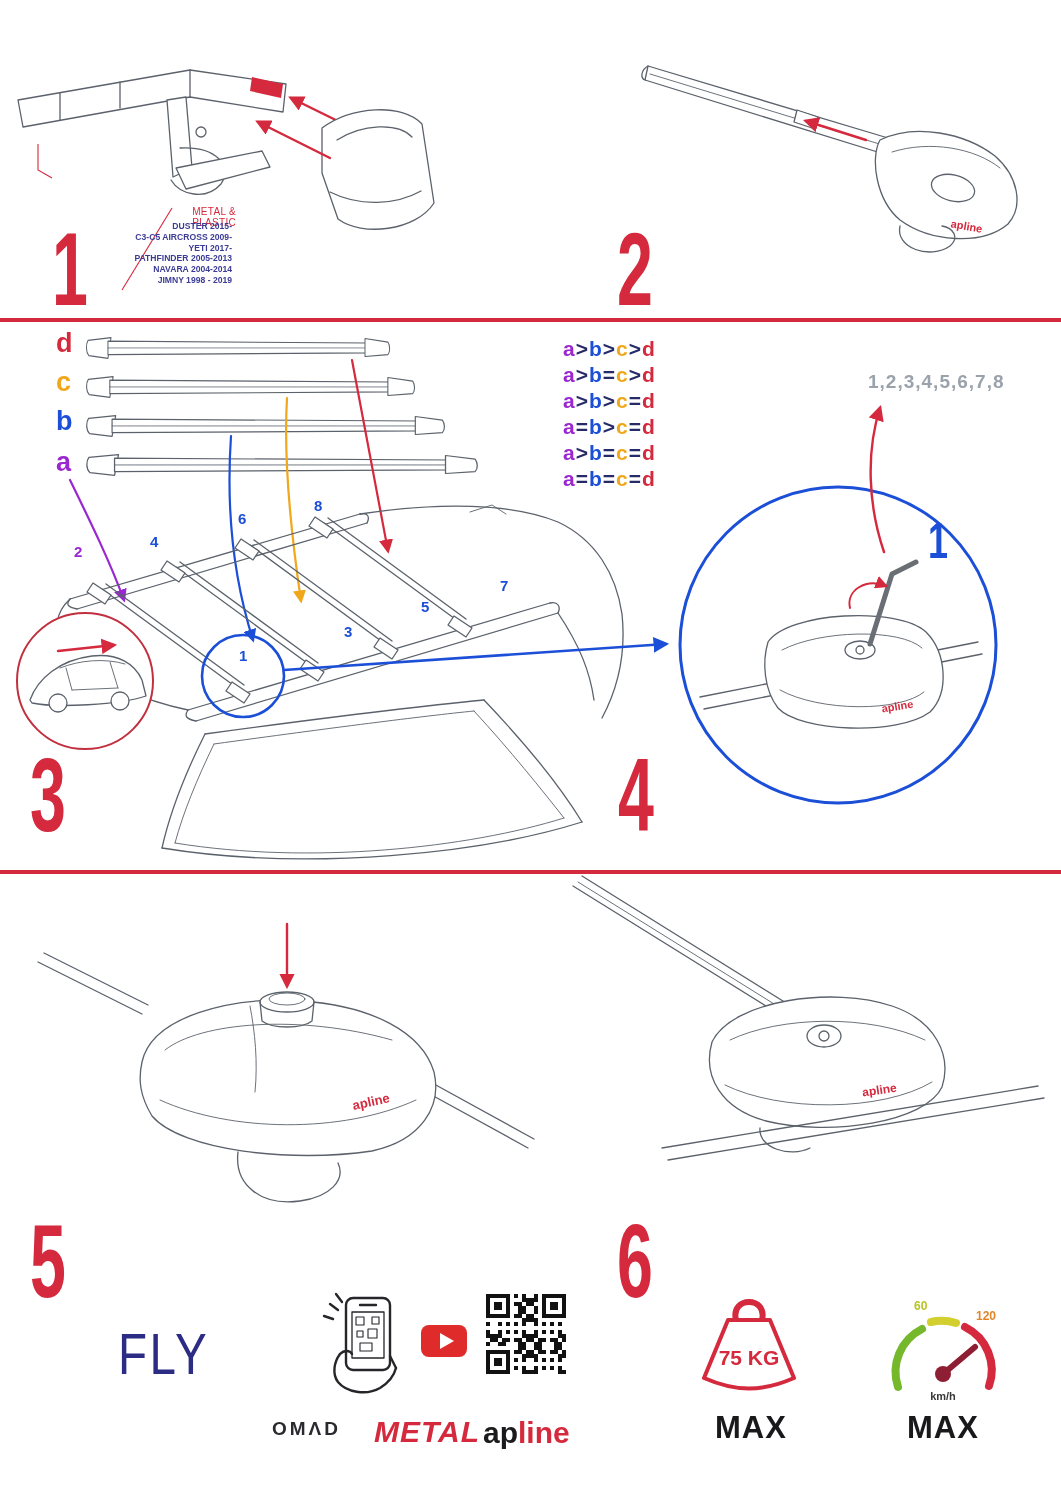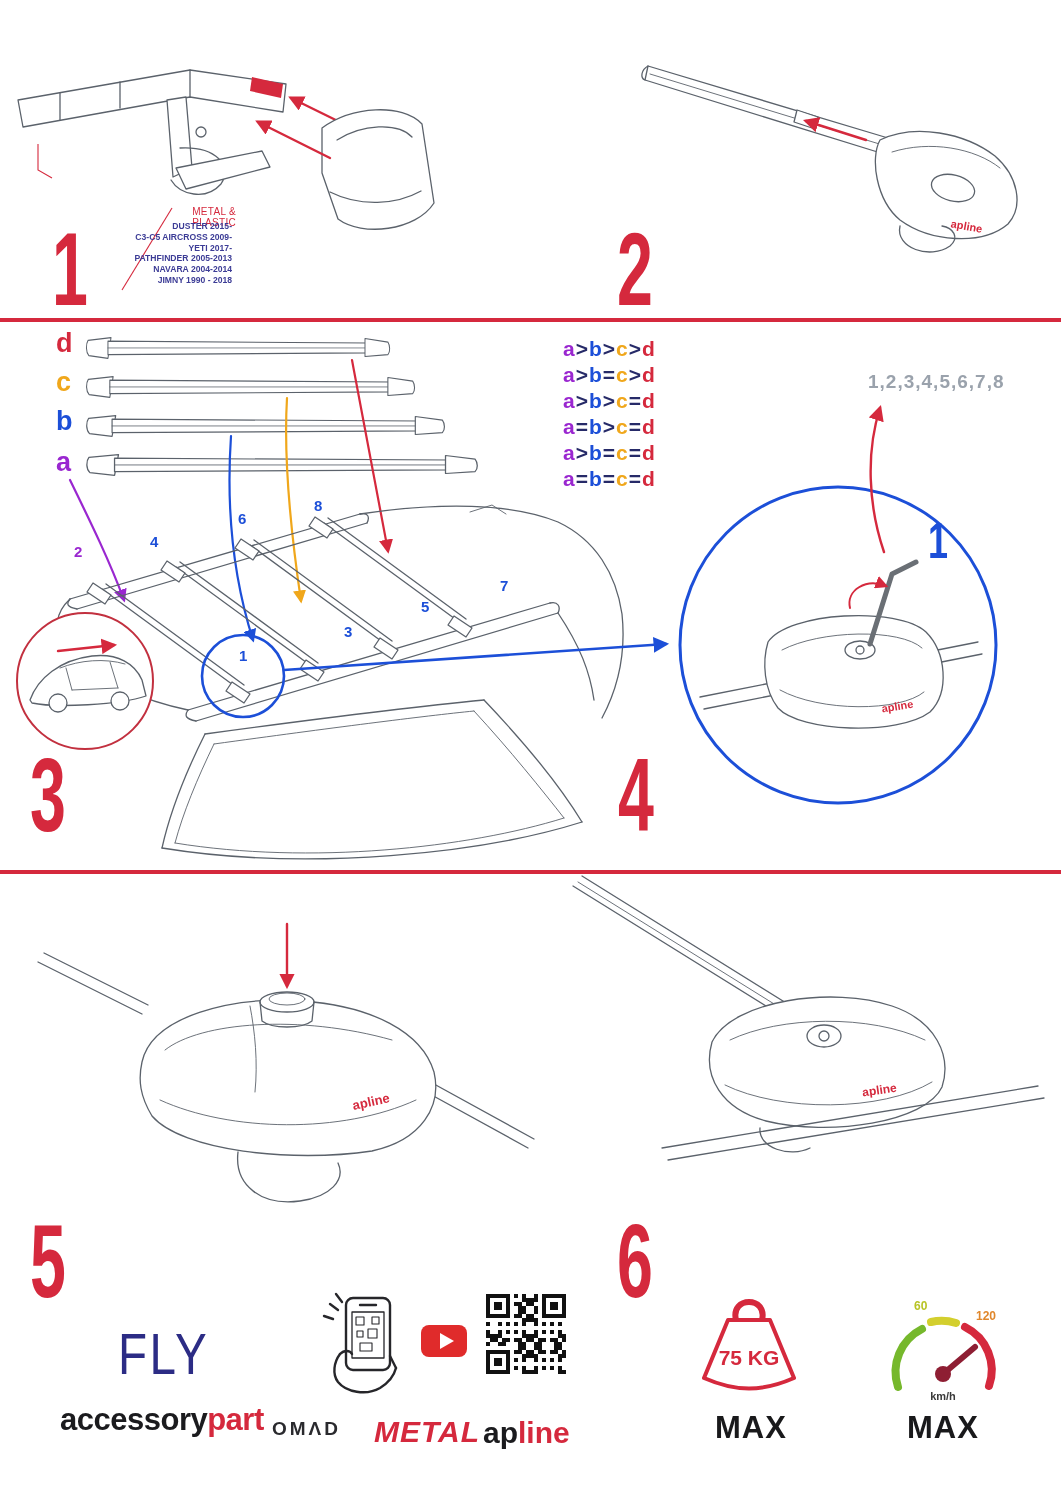--- a/index.html
+++ b/index.html
@@ -216,21 +216,21 @@
   <div class="stepnum" style="left:30px;top:1218px">5</div>
   <div class="stepnum" style="left:617px;top:1218px">6</div>
 
   <div class="txt" id="metal-heading">METAL &amp; PLASTIC</div>
   <div id="models">
     <div>DUSTER 2015-</div>
     <div>C3-C5 AIRCROSS 2009-</div>
     <div>YETI 2017-</div>
     <div>PATHFINDER 2005-2013</div>
     <div>NAVARA 2004-2014</div>
-    <div>JIMNY 1990 - 2018</div>
+    <div>JIMNY 1998 - 2019</div>
   </div>
 
   <div class="bar-label" style="left: 56px; top: 330px; color: rgb(213, 41, 61);">d</div>
   <div class="bar-label" style="left: 56px; top: 369px; color: rgb(240, 167, 27);">c</div>
   <div class="bar-label" style="left: 56px; top: 408px; color: rgb(28, 79, 216);">b</div>
   <div class="bar-label" style="left: 56px; top: 449px; color: rgb(154, 39, 208);">a</div>
 
   <div id="comparisons">
       <div class="cmp-line"><span style="color: rgb(154, 39, 208);">a</span><span style="color: rgb(38, 42, 104);">&gt;</span><span style="color: rgb(28, 79, 216);">b</span><span style="color: rgb(38, 42, 104);">&gt;</span><span style="color: rgb(240, 167, 27);">c</span><span style="color: rgb(38, 42, 104);">&gt;</span><span style="color: rgb(213, 41, 61);">d</span></div>
       <div class="cmp-line"><span style="color: rgb(154, 39, 208);">a</span><span style="color: rgb(38, 42, 104);">&gt;</span><span style="color: rgb(28, 79, 216);">b</span><span style="color: rgb(38, 42, 104);">=</span><span style="color: rgb(240, 167, 27);">c</span><span style="color: rgb(38, 42, 104);">&gt;</span><span style="color: rgb(213, 41, 61);">d</span></div>
@@ -247,23 +247,20 @@
   <span class="pos pos-p5" style="color: rgb(28, 79, 216);">5</span>
   <span class="pos pos-p6" style="color: rgb(28, 79, 216);">6</span>
   <span class="pos pos-p7" style="color: rgb(28, 79, 216);">7</span>
   <span class="pos pos-p8" style="color: rgb(28, 79, 216);">8</span>
 
   <div class="txt" id="sequence">1,2,3,4,5,6,7,8</div>
   <div class="txt" id="callout1">1</div>
 
   <div class="txt" id="fly">FLY</div>
 
-  <div class="txt" id="logo-accessorypart">
-    <span style="color:#1b1b1e">accessory</span><span style="color:var(--red)">part</span>
-  </div>
   <div class="txt" id="logo-omad">OMΛD</div>
   <div class="txt" id="logo-omay">METAL</div>
   <div class="txt" id="logo-apline">
     <span style="color:#1b1b1e">ap</span><span style="color:var(--red)">line</span>
   </div>
 
   <svg class="icon" style="left:316px;top:1288px;width:92px;height:108px" viewBox="0 0 92 108">
     <g fill="none" stroke="#26262a" stroke-width="2.4" stroke-linecap="round" stroke-linejoin="round">
       <rect x="30" y="10" width="44" height="72" rx="7" fill="#fff"></rect>
       <line x1="44" y1="17" x2="60" y2="17"></line>

